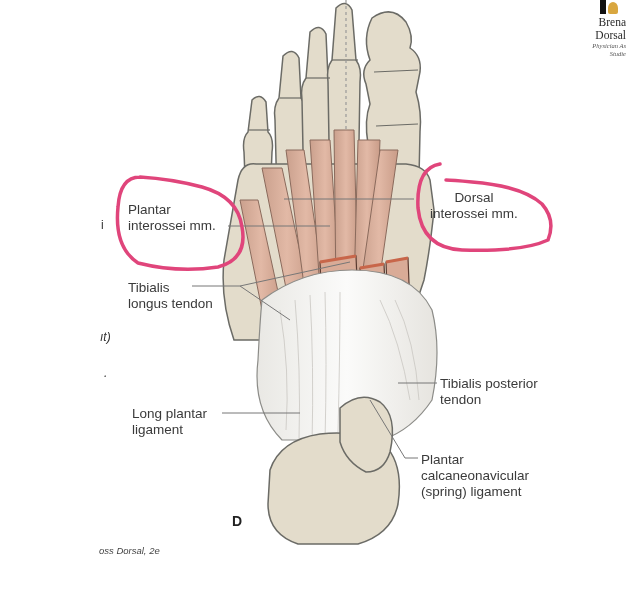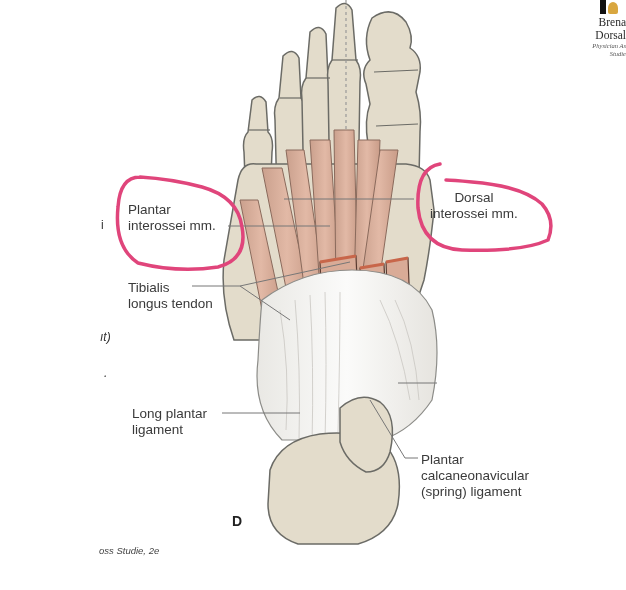--- a/index.html
+++ b/index.html
@@ -115,30 +115,32 @@
   </svg>
 
   <div class="label" style="left:128px; top:202px;">Plantar
 interossei mm.</div>
   <div class="label" style="left:430px; top:190px;text-align:center;">Dorsal
 interossei mm.</div>
   <div class="label" style="left:128px; top:280px;">Tibialis
 longus tendon</div>
   <div class="label" style="left:132px; top:406px;">Long plantar
 ligament</div>
+  <div class="label" style="left:440px; top:376px;">Tibialis posterior
+tendon</div>
   <div class="label" style="left:421px; top:452px;">Plantar
 calcaneonavicular
 (spring) ligament</div>
 
   <div class="frag" style="left:101px; top:218px; font-style:normal;">i</div>
   <div class="frag" style="left:100px; top:330px;">ıt)</div>
   <div class="frag" style="left:104px; top:366px;">.</div>
 
   <div class="panel-letter">D</div>
-  <div class="caption">oss Studie, 2e</div>
+  <div class="caption">oss Dorsal, 2e</div>
 
   <div class="logo">
     <div style="height:16px; position:relative;">
       <span style="position:absolute; right:20px; top:0; width:6px; height:14px; background:#111;"></span>
       <span style="position:absolute; right:8px; top:2px; width:10px; height:12px; background:#d9a740; border-radius:50% 50% 2px 2px;"></span>
     </div>
     <span class="l1">Brena</span>
     <span class="l2">Dorsal</span>
     <span class="l3">Physician As</span>
     <span class="l4">Studie</span>

